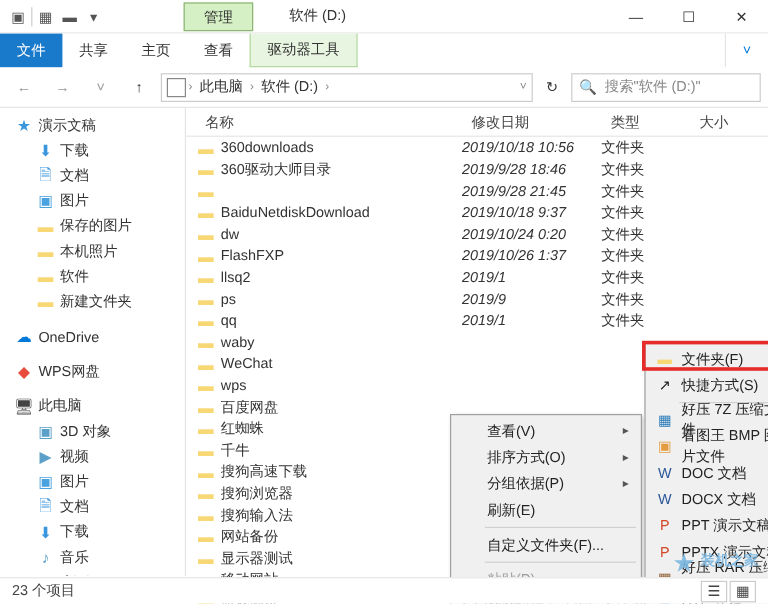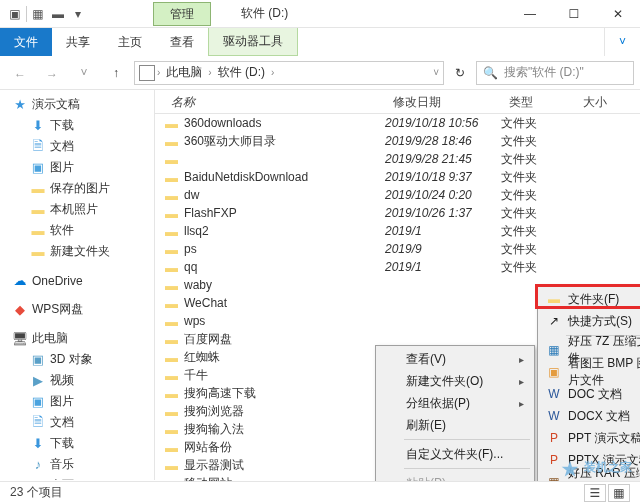--- a/index.html
+++ b/index.html
@@ -33,21 +33,21 @@
 .tnode.d1{padding-left:30px;}
 .tnode .ico{width:16px;height:16px;display:inline-flex;align-items:center;justify-content:center;font-size:13px;}
 .fold{color:#f8d775;}
 .pic{color:#4aa3df;}
 .cloud{color:#0078d7;}
 .wps{color:#e74c3c;}
 .pc{color:#444;}
 .list{flex:1;position:relative;}
 .cols{display:flex;height:24px;border-bottom:1px solid #e5e5e5;color:#444;}
 .cols div{padding:4px 8px;border-right:1px solid transparent;}
-.c-name{width:230px;padding-left:16px!important;font-style:italic;}
+.c-name{width:230px;padding-left:16px!important;}
 .c-date{width:116px;}
 .c-type{width:74px;}
 .c-size{flex:1;}
 .rows{}
 .row{display:flex;height:18px;align-items:center;color:#333;}
 .row .rn{width:230px;display:flex;align-items:center;gap:6px;padding-left:10px;}
 .row .rn .fico{color:#f8d775;font-size:13px;}
 .row .rd{width:116px;font-style:italic;}
 .row .rt{width:74px;}
 .hl-red{position:absolute;border:3px solid #e62b2b;pointer-events:none;}
@@ -380,21 +380,21 @@
           <div class="rt">文件夹</div>
         </div>
       </div>
 
     <div class="ctx ctx1">
       <div class="mi">
           <span>查看(V)</span>
           <span class="ar2">▸</span>
         </div>
       <div class="mi">
-          <span>新建文件夹(O)</span>
+          <span>排序方式(O)</span>
           <span class="ar2">▸</span>
         </div>
       <div class="mi">
           <span>分组依据(P)</span>
           <span class="ar2">▸</span>
         </div>
       <div class="mi">
           <span>刷新(E)</span>
         </div>
       <div class="msep"></div>

